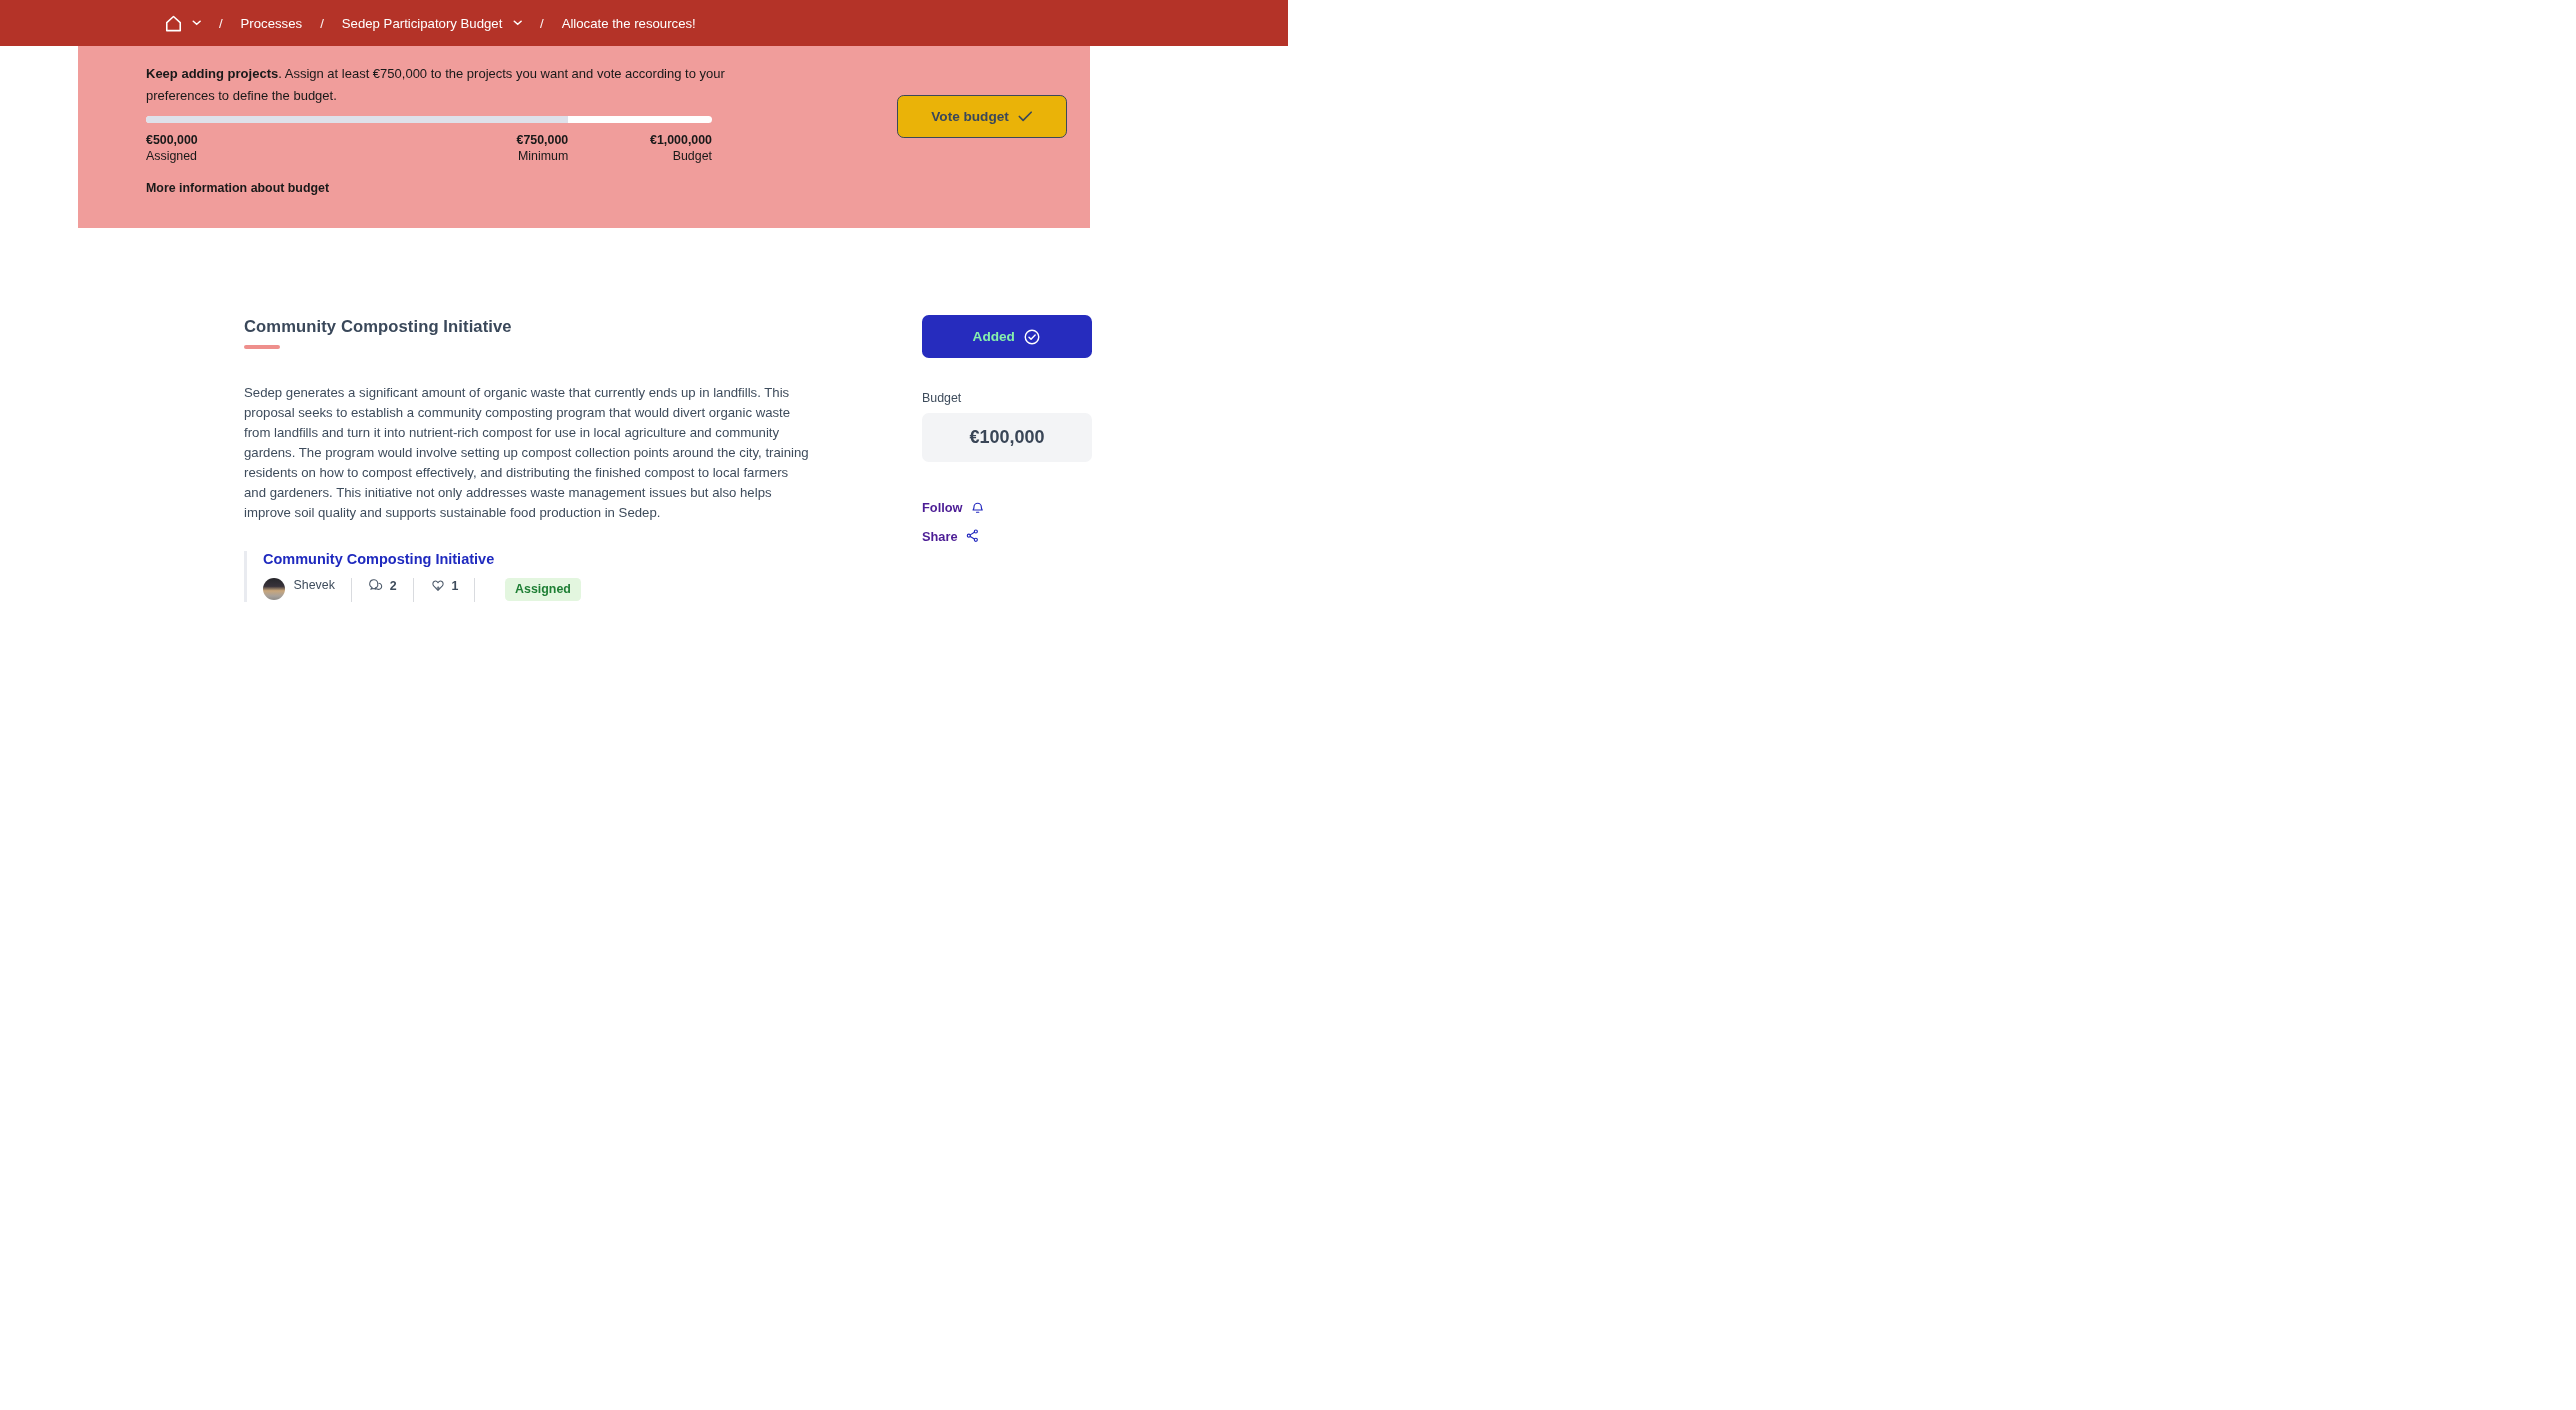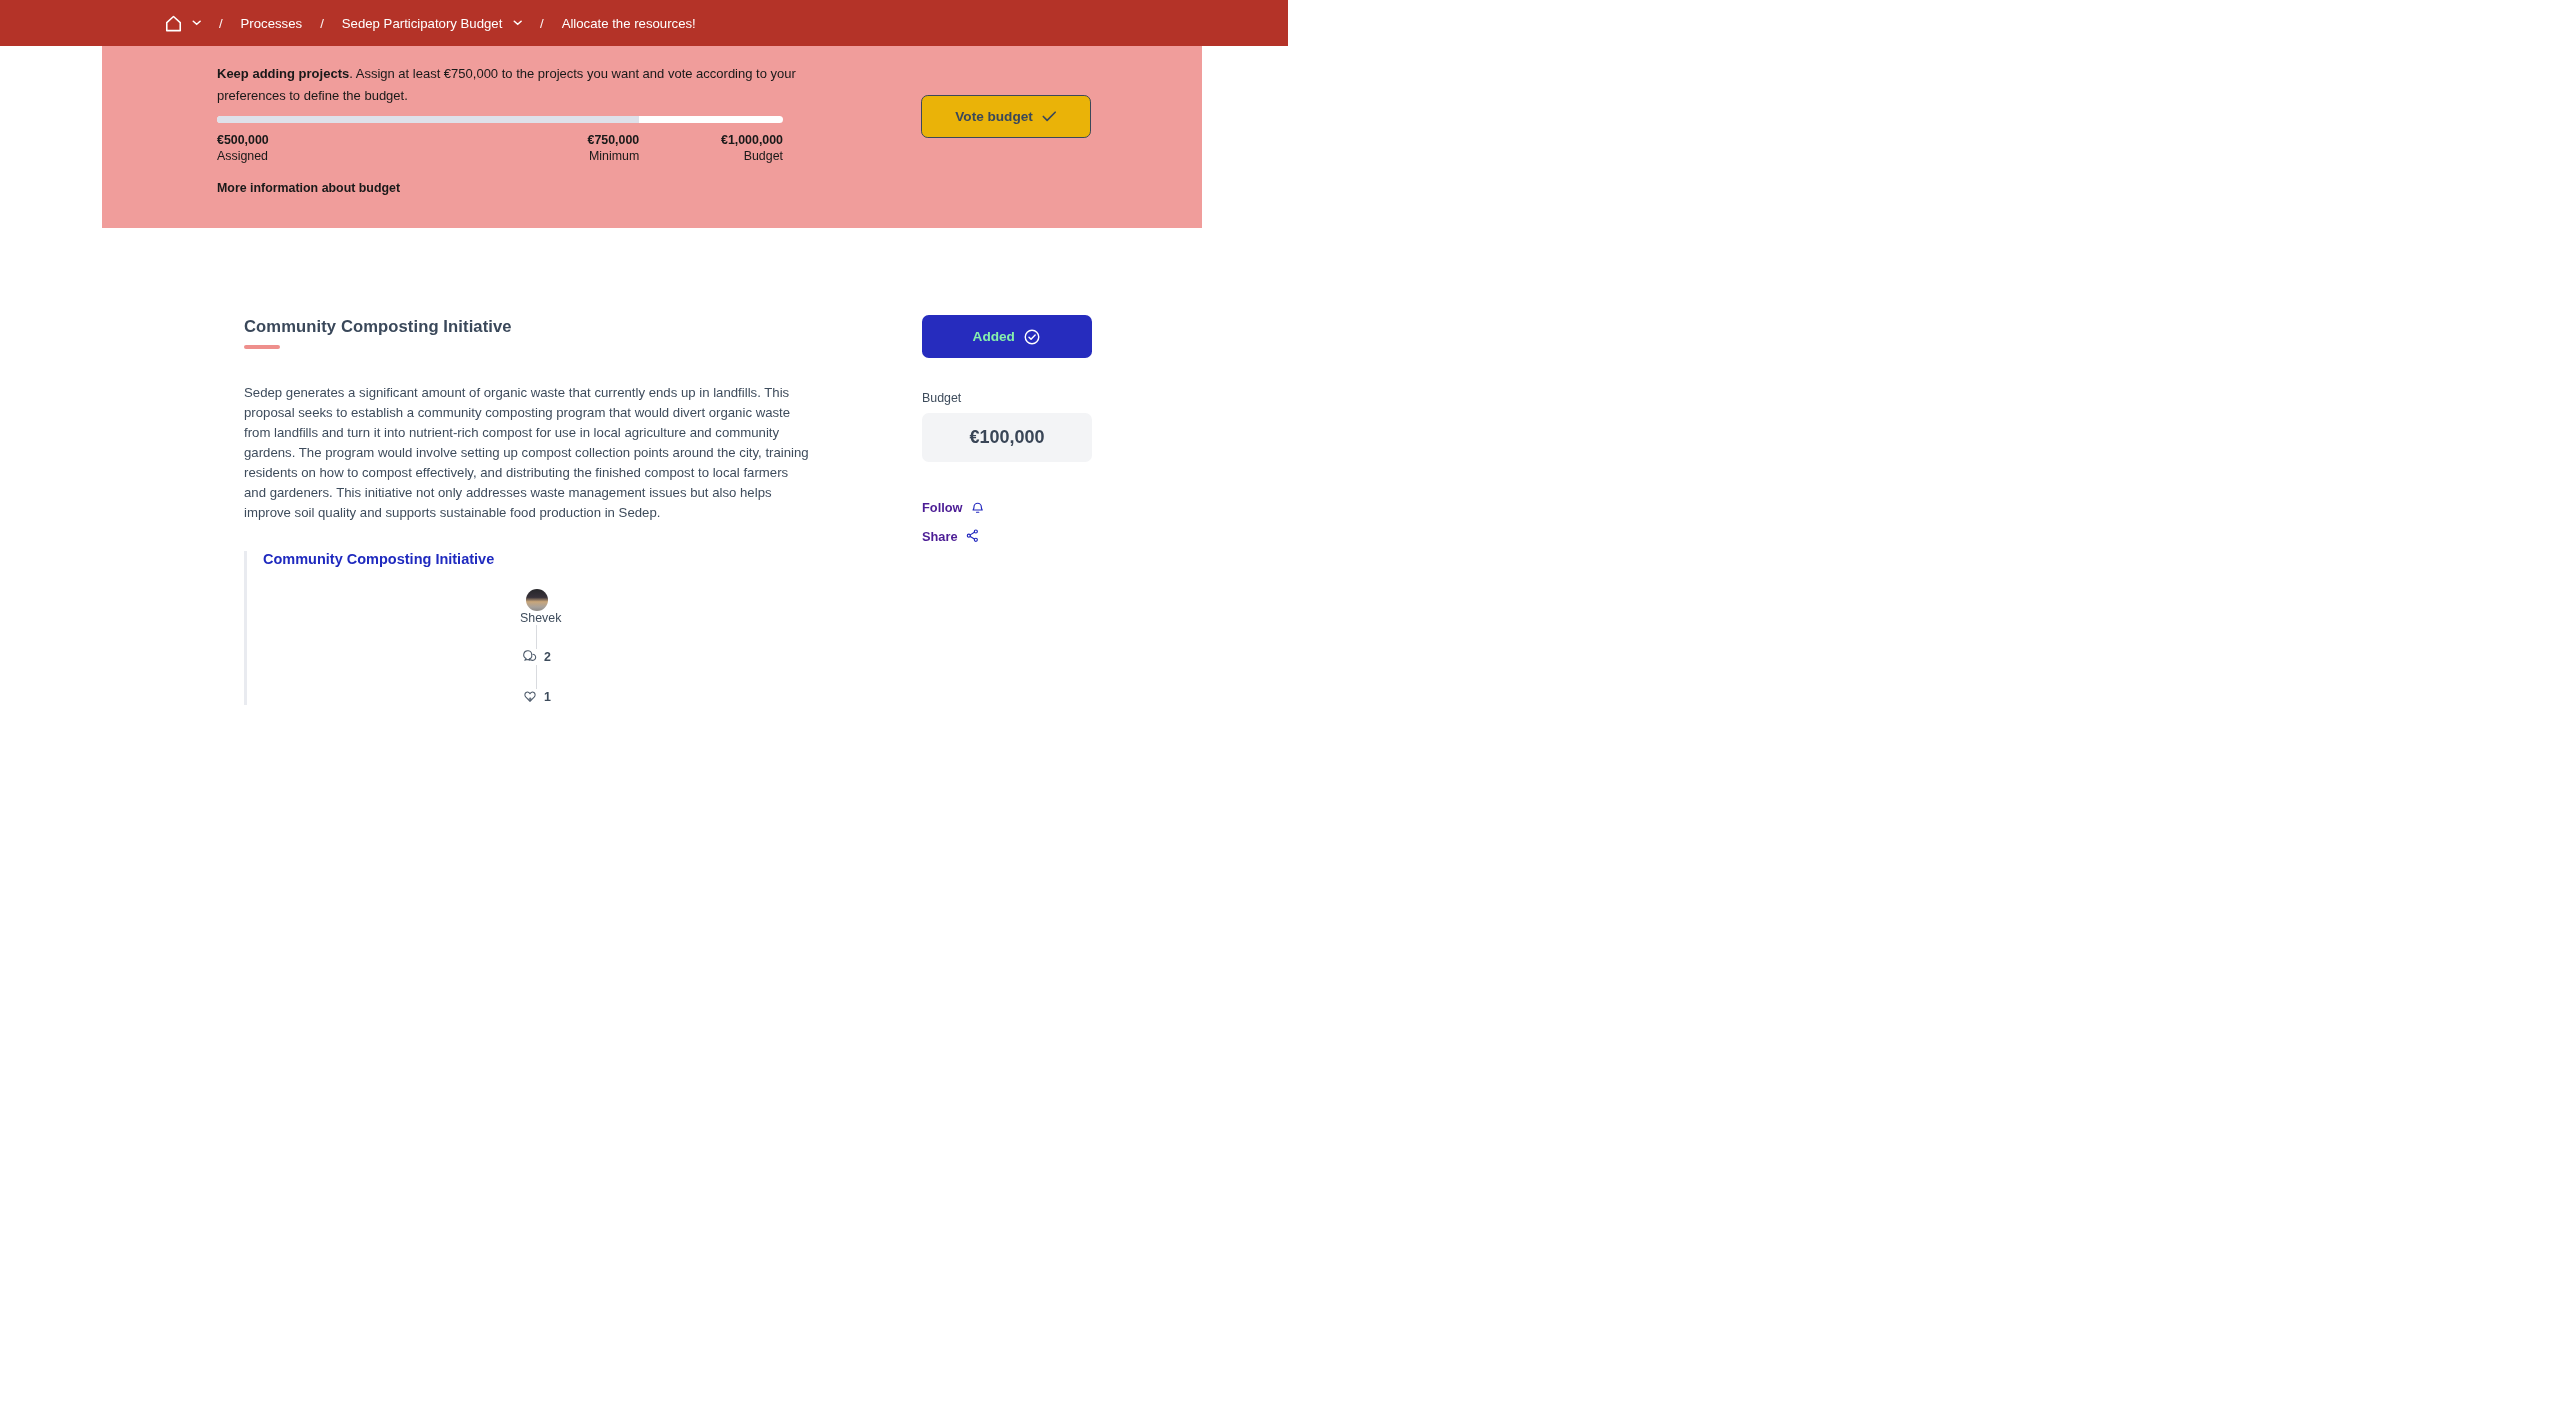--- a/index.html
+++ b/index.html
@@ -19,22 +19,22 @@
     color:#ffffff; font-size:13.2px; font-weight:500;
   }
   .navbar .sep { margin:0 18px; font-weight:400; opacity:.95; }
   .crumb { color:#ffffff; cursor:pointer; }
   .home-icon { display:inline-flex; cursor:pointer; }
   .chev { display:inline-flex; margin-left:8.5px; cursor:pointer; }
   .chev-mid { margin-left:10.2px; }
 
   
   .banner {
-    position:relative; margin-left:102px; width:1100px; height:182px;
-    background:#f09d9b; padding:17px 0 0 115px; color:#191919;
+    position:relative; margin-left:78px; width:1012px; height:182px;
+    background:#f09d9b; padding:17px 0 0 68px; color:#191919;
   }
   .banner-text { width:588px; font-size:13px; line-height:22px; }
   .banner-text b { font-weight:700; }
   .progress {
     margin-top:9.4px; width:566px; height:6.8px; background:#ffffff;
     border-radius:4.3px; overflow:hidden; position:relative;
   }
   .progress-fill { height:100%; background:#dee1ea; width:74.6%; }
   .amounts { position:relative; width:566px; margin-top:8.5px; height:37px; font-size:12.4px; }
   .amt .value { font-weight:600; line-height:16px; display:block; }
@@ -60,21 +60,21 @@
 
   .tabbar { margin-top:40px; }
   .tab {
     display:flex; justify-content:center; align-items:center; gap:7.7px;
     color:#2026be; font-weight:600; font-size:12.8px; cursor:pointer;
   }
   .tab-underline { margin-top:9.4px; height:2.6px; background:#2026be; border-radius:1.7px; }
 
   .card { margin-top:28px; border-left:3.4px solid #e9ebf0; padding-left:16px; }
   .card-title { font-size:14.5px; font-weight:700; color:#1f2abf; cursor:pointer; display:inline-block; }
-  .card-meta { margin-top:22px; display:flex; align-items:center; font-size:12.4px; color:#3e4c5c;flex-direction:column; }
+  .card-meta { margin-top:11px; display:flex; align-items:flex-start; font-size:12.4px; color:#3e4c5c; }
   .avatar {
     width:22px; height:22px; border-radius:50%;
     background:linear-gradient(180deg,#26262a 0%,#38323a 38%,#c9a67a 58%,#a8a19a 82%,#8e8b88 100%);
     flex:0 0 auto; cursor:pointer;
   }
   .author-name { margin-left:8.5px; font-weight:500; }
   .meta-divider { width:0.9px; height:24px; background:#d9dbdf; margin:0 16px; }
   .meta-item { display:flex; align-items:center; gap:6px; color:#4d5a6a; }
   .meta-item .count { font-weight:600; color:#3e4c5c; }
   .status-badge {

